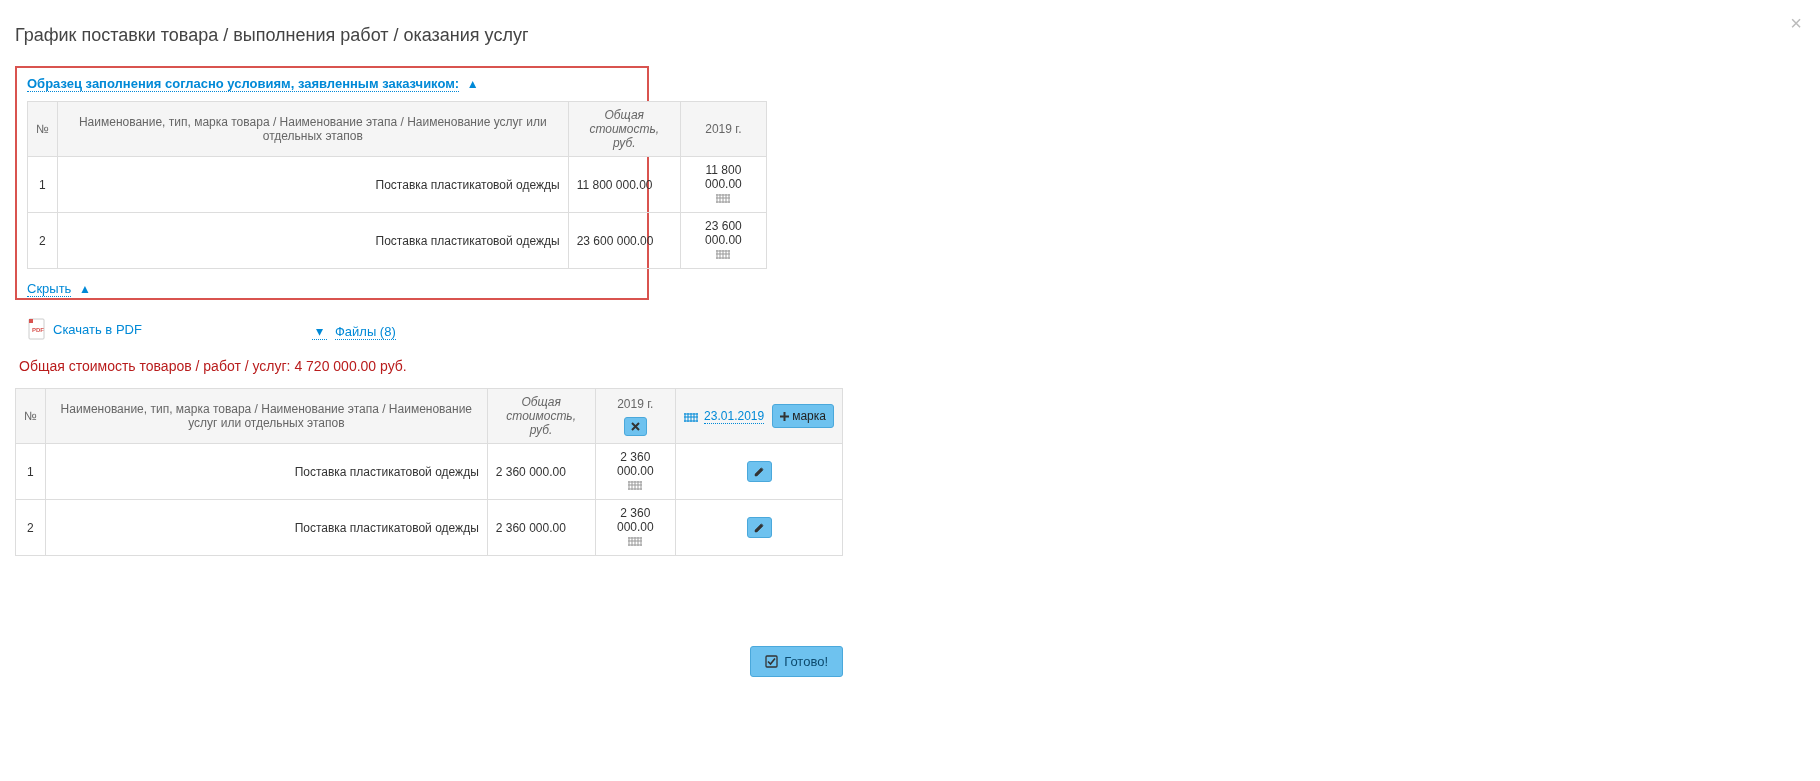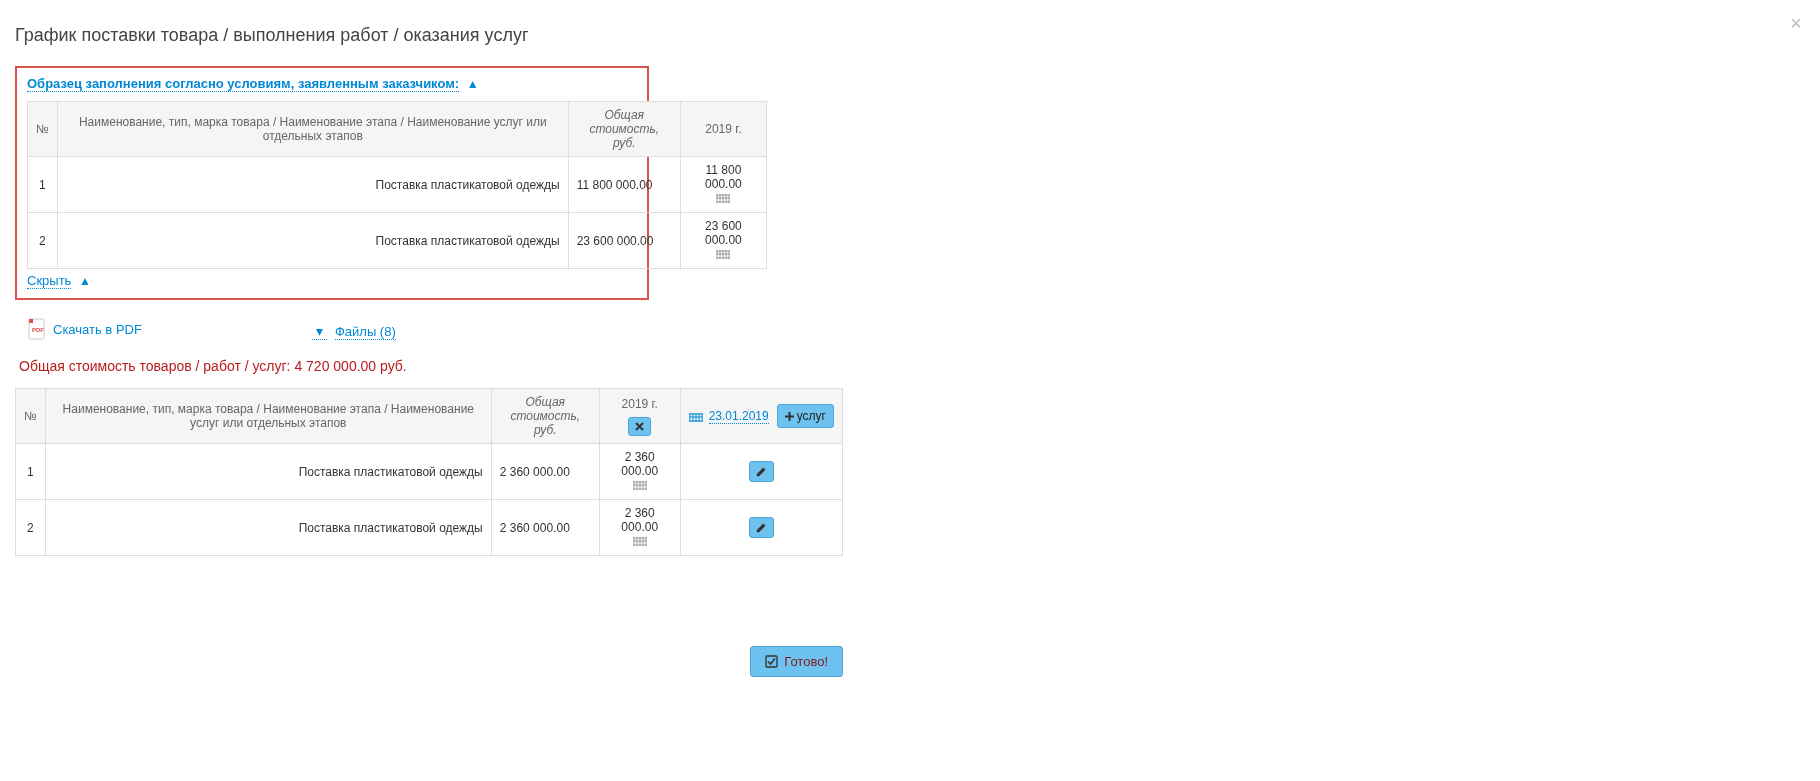--- a/index.html
+++ b/index.html
@@ -20,21 +20,21 @@
   .close-x {
     position: absolute;
     top: 12px;
     right: 18px;
     font-size: 20px;
     color: #bbb;
     cursor: pointer;
   }
   .sample-box {
     border: 2px solid #d9534f;
-    padding: 8px 10px 10px 10px;
+    padding: 8px 10px 2px 10px;
     width: 634px;
     margin-bottom: 18px;
   }
   .link-blue {
     color: #0089d7;
     border-bottom: 1px dotted #0089d7;
     cursor: pointer;
     font-weight: bold;
   }
   .link-blue-normal {
@@ -114,21 +114,21 @@
     color: #222;
     cursor: pointer;
   }
   .btn-small.icon-only { padding: 4px 6px; }
   .btn-ready {
     background: #6ec2ef;
     border: 1px solid #4aa8db;
     border-radius: 3px;
     padding: 7px 14px;
     font-size: 13px;
-    color: #7f1d1d;
+    color: #0c4a6e;
     cursor: pointer;
     display: inline-flex;
     align-items: center;
     gap: 6px;
   }
   .ready-wrap {
     width: 828px;
     text-align: right;
     margin-top: 90px;
   }
@@ -208,21 +208,21 @@
                     <path d="M1 0v9M4 0v9M7 0v9M10 0v9M13 0v9M0 1h14M0 4h14M0 8h14"></path>
                   </g>
                 </svg>
             </span>
           </td>
         </tr>
       </tbody>
     </table>
   </div>
 
-  <div style="margin-top:4px;">
+  <div style="margin-top:12px;">
     <span class="hide-link">Скрыть</span>
     <span class="caret-up">▲</span>
   </div>
 </div>
 
 <div class="actions-row">
   <span style="display:flex;align-items:center;">
     <span class="pdf-icon">
       <svg viewBox="0 0 20 22">
         <rect x="2" y="1" width="15" height="20" rx="1" fill="#fff" stroke="#ccc"></rect>
@@ -266,21 +266,21 @@
                       <path d="M1 0v9M4 0v9M7 0v9M10 0v9M13 0v9M0 1h14M0 4h14M0 8h14"></path>
                     </g>
                   </svg>
               </span>
               <span class="date-link">23.01.2019</span>
             </span>
             <span class="btn-small">
               <svg width="9" height="9" viewBox="0 0 9 9">
                   <path d="M4.5 0 V9 M0 4.5 H9" stroke="#333" stroke-width="2"></path>
                 </svg>
-              <span style="margin-left:3px;">услуг</span>
+              <span style="margin-left:3px;">марка</span>
             </span>
           </div>
         </th>
       </tr>
     </thead>
     <tbody>
       <tr>
         <td class="center">1</td>
         <td>Поставка пластикатовой одежды</td>
         <td class="num">2 360 000.00</td>

